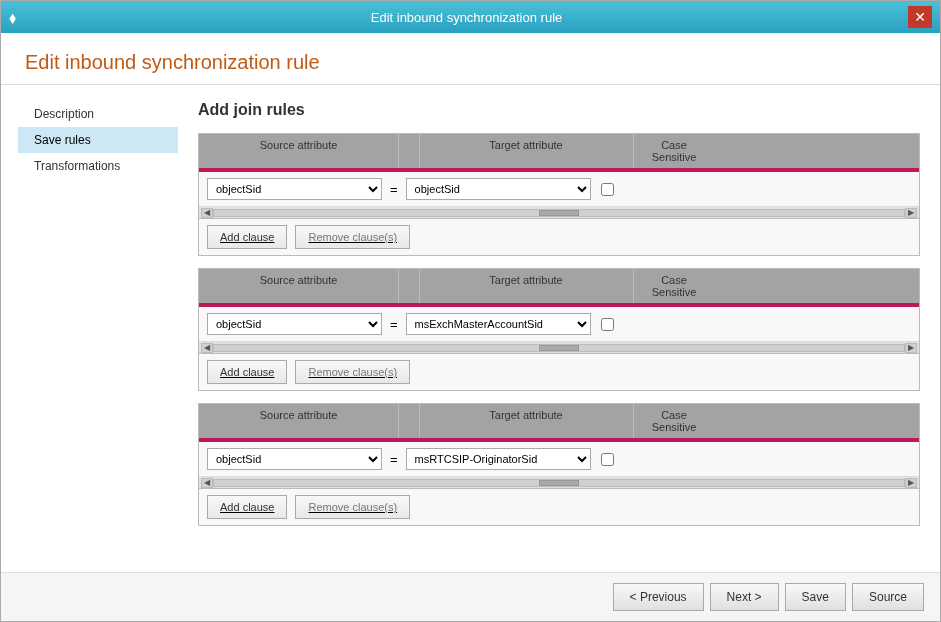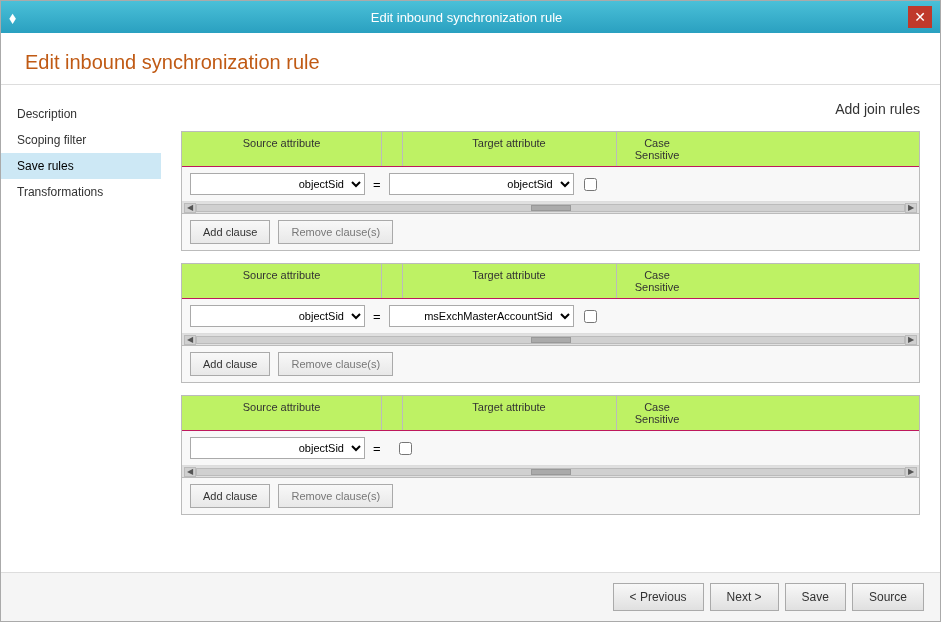--- a/index.html
+++ b/index.html
@@ -80,20 +80,21 @@
     .content-area {
       display: flex;
       flex: 1;
       overflow: hidden;
     }
 
     .sidebar {
       width: 160px;
       padding: 16px 0;
       flex-shrink: 0;
+      margin-left: 17px;
     }
 
     .sidebar-item {
       padding: 6px 16px;
       cursor: pointer;
       color: #333;
       font-size: 12px;
     }
 
     .sidebar-item.active {
@@ -101,25 +102,24 @@
       color: #000;
     }
 
     .main-content {
       flex: 1;
       padding: 16px 20px;
       overflow-y: auto;
     }
 
     .section-title {
-      font-size: 14px;
-      font-weight: 400;
+      font-size: 16px;
+      font-weight: 700;
       color: #333;
       margin-bottom: 14px;
-      text-align: right;
     }
 
     .rule-group {
       border: 1px solid #bbb;
       margin-bottom: 12px;
       background: #f8f8f8;
     }
 
     .rule-row {
       display: flex;
@@ -128,21 +128,20 @@
       border-bottom: 1px solid #ddd;
     }
 
     .rule-select {
       height: 22px;
       border: 1px solid #aaa;
       background: white;
       font-size: 11px;
       padding: 0 4px;
       cursor: pointer;
-      text-align: right;
     }
 
     .source-select {
       width: 175px;
     }
 
     .target-select {
       width: 185px;
     }
 
@@ -189,20 +188,21 @@
       display: flex;
       align-items: center;
       justify-content: center;
       font-size: 8px;
       color: #555;
     }
 
     .clause-buttons {
       display: flex;
       padding: 6px 8px;
+      text-decoration: underline;
     }
 
     .btn {
       height: 24px;
       border: 1px solid #aaa;
       background: linear-gradient(to bottom, #f8f8f8, #e8e8e8);
       font-size: 11px;
       cursor: pointer;
       padding: 0 12px;
       color: #333;
@@ -238,22 +238,22 @@
       background: linear-gradient(to bottom, #f8f8f8, #e0e0e0);
       font-size: 12px;
       cursor: pointer;
       padding: 0 16px;
       color: #333;
     }
 
     .header-row {
       display: grid;
       grid-template-columns: 200px 20px 215px 80px;
-      background: #bef264;
-      border-bottom: 1px solid #be185d;
+      background: #a3a3a3;
+      border-bottom: 4px solid #be185d;
     }
 
     .header-cell {
       padding: 5px 10px;
       font-size: 11px;
       color: #333;
       text-align: center;
       border-right: 1px solid #bbb;
     }
 
@@ -277,23 +277,20 @@
     <div class="page-header">
       <h1>Edit inbound synchronization rule</h1>
     </div>
 
     <div class="content-area">
 
       <div class="sidebar">
         <div class="sidebar-item">
           <span>Description</span>
         </div>
-        <div class="sidebar-item">
-          <span>Scoping filter</span>
-        </div>
         <div class="sidebar-item active">
           <span>Save rules</span>
         </div>
         <div class="sidebar-item">
           <span>Transformations</span>
         </div>
       </div>
 
       <div class="main-content">
         <div class="section-title">Add join rules</div>
@@ -363,20 +360,23 @@
             <div class="header-cell">Source attribute</div>
             <div class="header-cell"></div>
             <div class="header-cell">Target attribute</div>
             <div class="header-cell">Case Sensitive</div>
           </div>
           <div class="rule-row">
             <select class="rule-select source-select">
               <option>objectSid</option>
             </select>
             <span class="eq-sign">=</span>
+            <select class="rule-select target-select">
+              <option>msRTCSIP-OriginatorSid</option>
+            </select>
             <input type="checkbox" class="case-checkbox" style="">
           </div>
           <div class="scrollbar-area">
             <div class="scroll-arrow">◀</div>
             <div class="scrollbar-track">
               <div class="scrollbar-thumb"></div>
             </div>
             <div class="scroll-arrow">▶</div>
           </div>
           <div class="clause-buttons">

